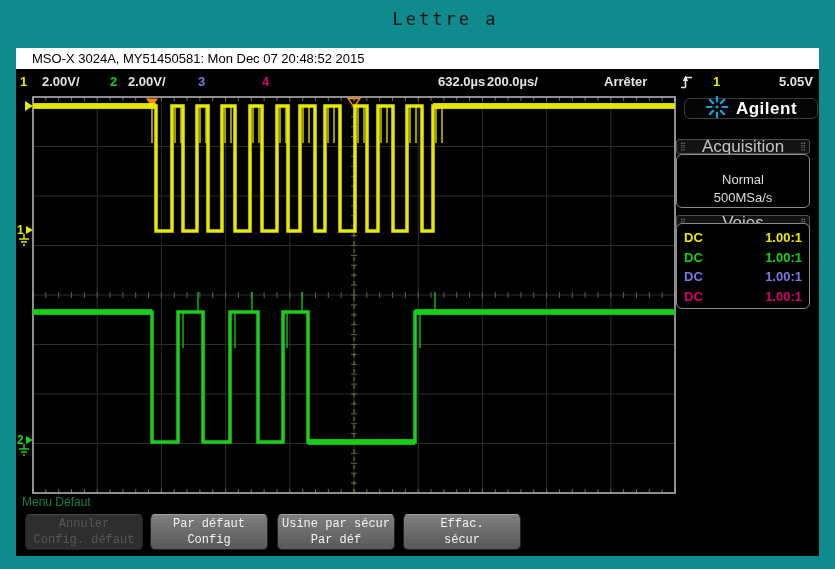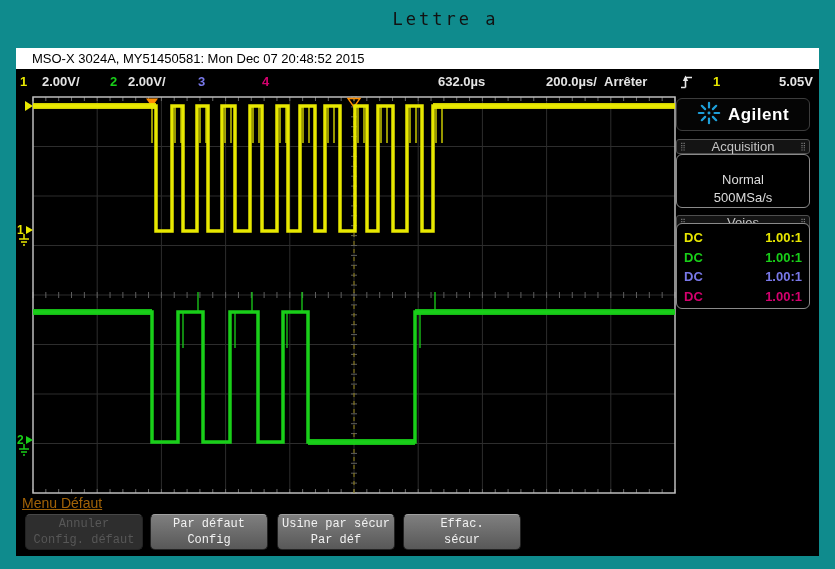--- a/index.html
+++ b/index.html
@@ -7,33 +7,33 @@
           font-family:"Liberation Sans",sans-serif;}
   .page-title{position:absolute;top:9px;left:0;width:100%;text-align:center;
               font-family:"DejaVu Sans Mono",monospace;font-size:17px;letter-spacing:3px;color:#121212;padding-left:28px;}
   .screen{position:absolute;left:16px;top:48px;width:803px;height:508px;background:#000;}
   .status-bar{position:absolute;left:0;top:0;width:803px;height:21px;background:#ffffff;
               color:#000;font-size:13px;line-height:21px;padding-left:16px;box-sizing:border-box;}
   .channel-bar{position:absolute;left:0;top:21px;width:803px;height:26px;background:#000;}
   .channel-bar span{position:absolute;line-height:26px;font-size:13px;font-weight:bold;color:#e4e4e4;}
   #wave-svg{position:absolute;left:0;top:0;}
   .panel-box{position:absolute;left:660px;width:134px;box-sizing:border-box;background:#000;}
-  .agilent-box{top:50px;height:33px;background:#050505;border:1px solid #3c3c3c;border-radius:6px;
-               display:flex;align-items:center;justify-content:center;gap:7px;}
+  .agilent-box{top:50px;height:21px;background:#050505;border:1px solid #3c3c3c;border-radius:6px;
+               display:flex;align-items:center;justify-content:center;gap:7px;margin-left:8px;}
   .agilent-text{color:#fff;font-weight:bold;font-size:17px;letter-spacing:.5px;}
   .section-header{position:absolute;left:660px;width:134px;height:15px;background:#141414;
                   border:1px solid #4f4f4f;border-radius:3px;box-sizing:border-box;
                   display:flex;align-items:center;justify-content:space-between;padding:0 3px;}
-  .section-header .hdr-title{color:#c4c4c4;font-size:13px;}
+  .section-header .hdr-title{color:#c4c4c4;font-size:17px;}
   .grip{color:#7d7d7d;font-size:8px;line-height:8px;}
   .acq-box{top:106px;height:54px;border:1.5px solid #8a8a8a;border-radius:6px;
            text-align:center;color:#dcdcdc;font-size:13px;line-height:18px;padding-top:16px;}
   .voies-box{top:175px;height:86px;border:1.5px solid #8a8a8a;border-radius:6px;padding:4px 7px;}
   .voies-row{display:flex;justify-content:space-between;font-size:13px;font-weight:bold;line-height:19.5px;}
-  .menu-label{position:absolute;left:6px;top:447px;color:#a16207;font-size:14px;text-decoration:underline;}
+  .menu-label{position:absolute;left:6px;top:447px;color:#15803d;font-size:12px;}
   .softkey{position:absolute;top:466px;width:118px;height:36px;box-sizing:border-box;
            background:linear-gradient(#7f7f7f,#585858);border:1px solid #232323;border-top:1px solid #a0a0a0;
            border-radius:5px;color:#f2f2f2;font-size:12px;line-height:16px;text-align:center;
            padding:1px 0 0 0;font-family:Liberation Mono, monospace;}
   .softkey.disabled{background:#2e2e2e;color:#575757;border-top-color:#474747;}
 </style>
 </head>
 <body>
 
 <div class="canvas">
@@ -46,21 +46,21 @@
     </div>
 
     <div class="channel-bar">
       <span style="left: 4px; color: rgb(232, 232, 0);">1</span>
       <span style="left:26px">2.00V/</span>
       <span style="left: 94px; color: rgb(25, 207, 25);">2</span>
       <span style="left:112px">2.00V/</span>
       <span style="left: 182px; color: rgb(120, 120, 232);">3</span>
       <span style="left:246px;color:#d4006e">4</span>
       <span style="left:422px">632.0µs</span>
-      <span style="left:530px">200.0µs/</span>
+      <span style="left:471px">200.0µs/</span>
       <span style="left:588px">Arrêter</span>
       <span style="left:664px;top:5px">
         <svg width="13" height="17" viewBox="0 0 13 17">
           <path d="M1,13.5 H5.5 M5.5,13.5 V4 M5.5,3.5 H12" stroke="#e8e8e8" stroke-width="1.6" fill="none"></path>
           <polygon points="5.5,1.5 2.8,7 8.2,7" fill="#e8e8e8"></polygon>
         </svg>
       </span>
       <span style="left:697px;color:#e8e800">1</span>
       <span style="left:763px">5.05V</span>
     </div>

